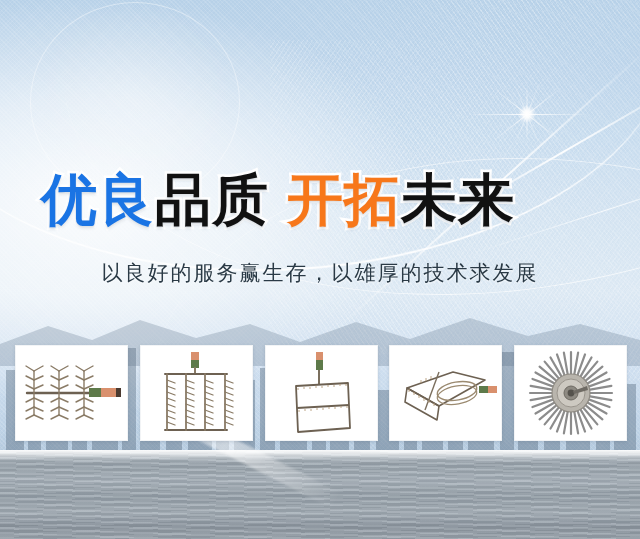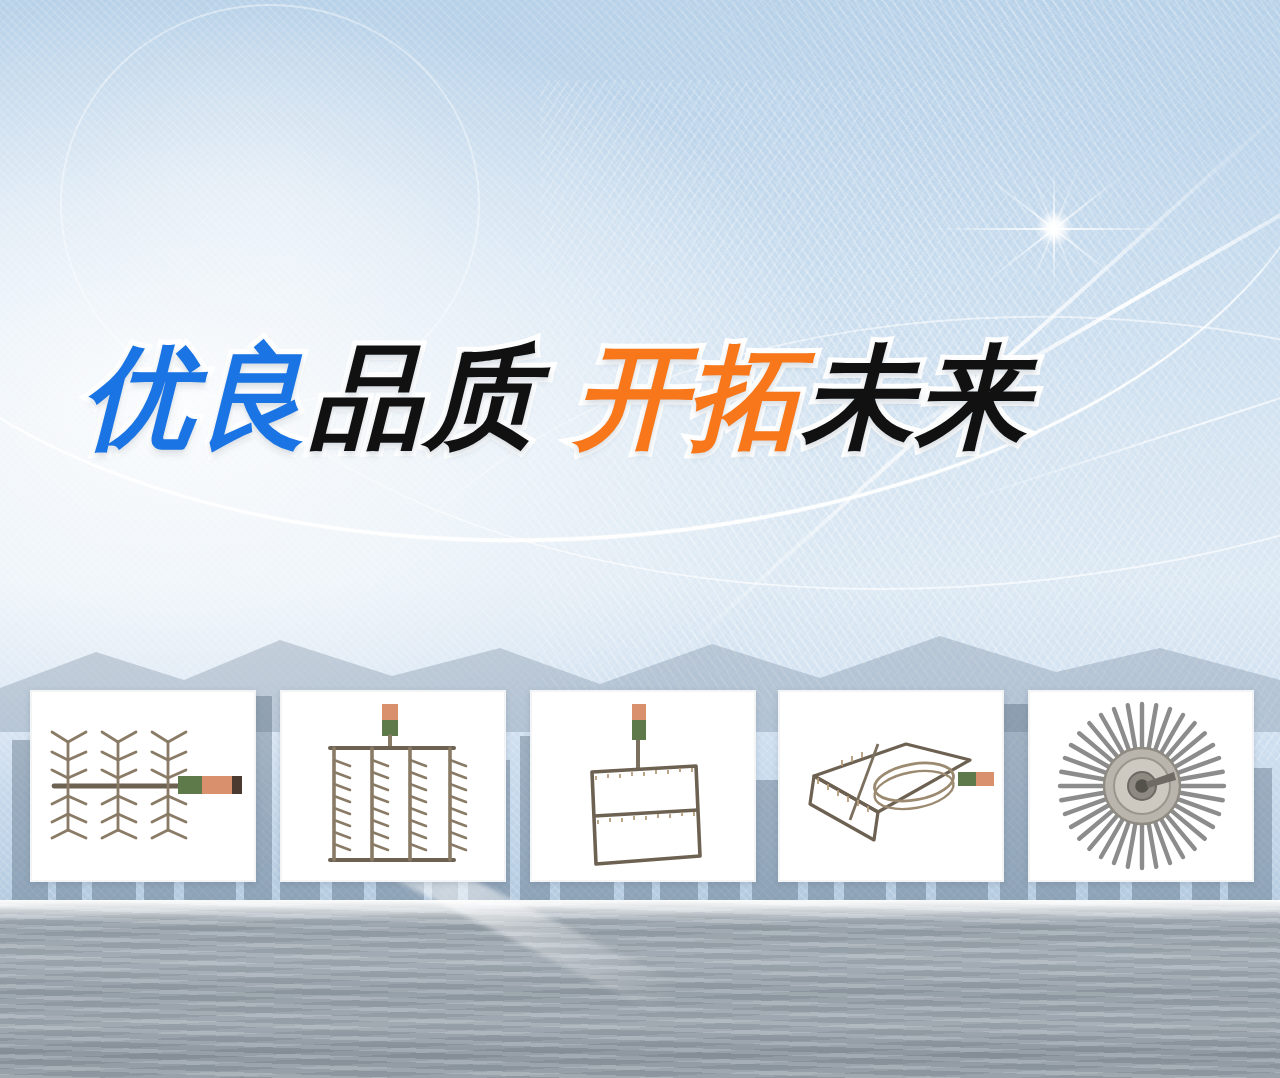--- a/index.html
+++ b/index.html
@@ -210,21 +210,20 @@
     width: 556px;
     text-align: center;
     font-size: 56px;
     line-height: 64px;
     font-weight: 700;
     letter-spacing: 1px;
     white-space: nowrap;
     -webkit-text-stroke: 5px #ffffff;
     paint-order: stroke fill;
     text-shadow: 0 2px 3px rgba(120,140,160,0.30);
-    font-style: italic;
   }
   .headline .seg { display: inline; }
   .hl-blue   { color: #1a74e4; }
   .hl-dark   { color: #111111; }
   .hl-orange { color: #f7771a; }
   .hl-gap    { display: inline-block; width: 18px; }
 
   .subtitle {
     position: absolute;
     left: 0; top: 258px;
@@ -330,20 +329,21 @@
   <div class="ground">
     <div class="ground-texture"></div>
     <div class="ground-hilite"></div>
     <div class="ground-streak"></div>
   </div>
 
   <div class="headline">
     <span class="seg hl-blue">优良</span><span class="seg hl-dark">品质</span><span class="hl-gap"></span><span class="seg hl-orange">开拓</span><span class="seg hl-dark">未来</span>
   </div>
 
+  <div class="subtitle">以良好的服务赢生存，以雄厚的技术求发展</div>
 
   <div class="cards">
 
     <div class="card">
       <span class="sr">电镀挂具 梳状挂架</span>
       <svg width="105" height="80" viewBox="0 0 105 80">
         <g stroke="#8a7b66" stroke-width="1.4" fill="none" stroke-linecap="round">
           <line x1="8" y1="40" x2="72" y2="40" stroke-width="2.4" stroke="#6d6152"></line>
           <g>
             <line x1="15" y1="18" x2="15" y2="62"></line>

